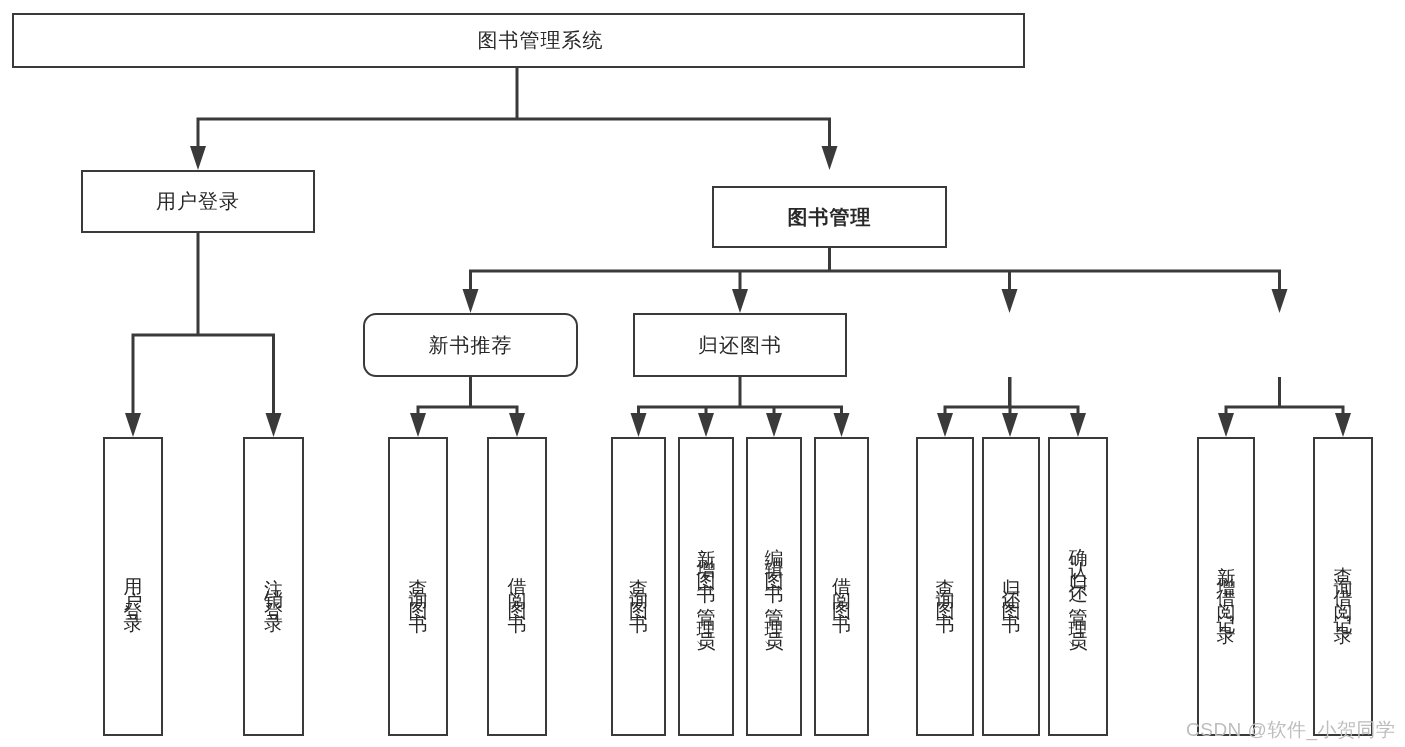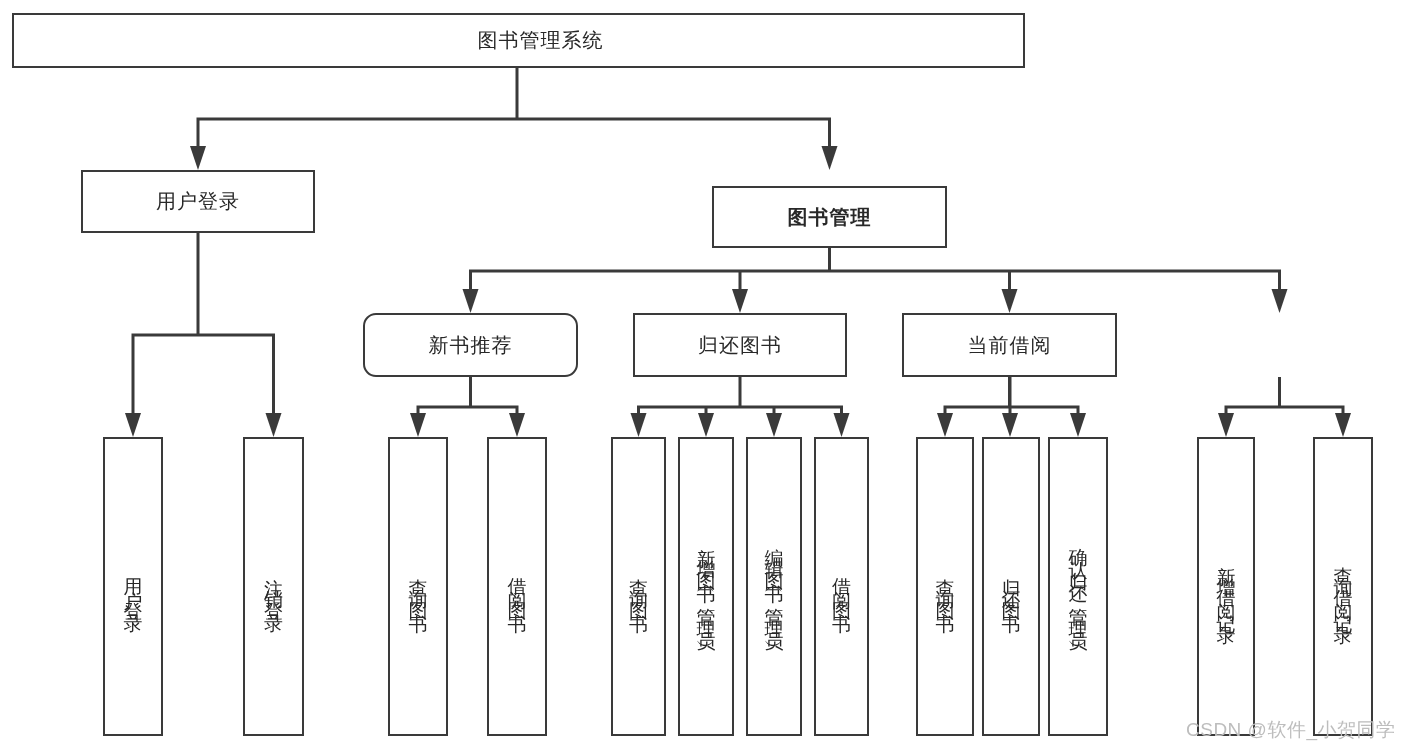--- a/index.html
+++ b/index.html
@@ -112,23 +112,20 @@
   <div class="box n-mgmt">
     <span class="hlabel">图书管理</span>
   </div>
 
   <div class="box n-s0">
     <span class="hlabel">新书推荐</span>
   </div>
   <div class="box n-s1">
     <span class="hlabel">归还图书</span>
   </div>
-  <div class="box n-s2">
-    <span class="hlabel">当前借阅</span>
-  </div>
 
   <div class="box leaf n-a0">
     <span class="vt">用户登录</span>
   </div>
   <div class="box leaf n-a1">
     <span class="vt">注销登录</span>
   </div>
 
   <div class="box leaf n-b0">
     <span class="vt">查询图书</span>

